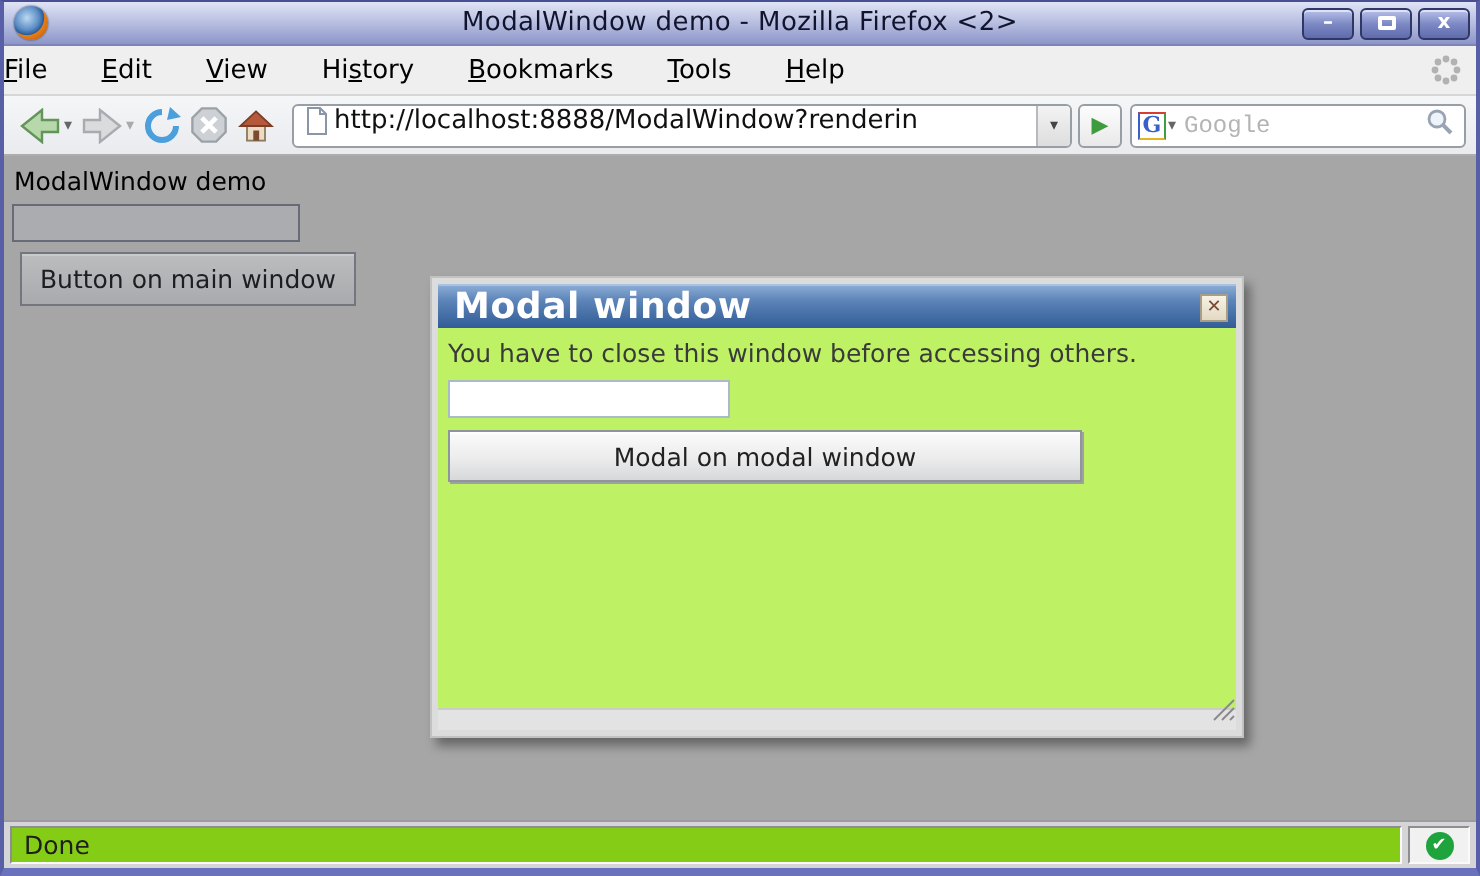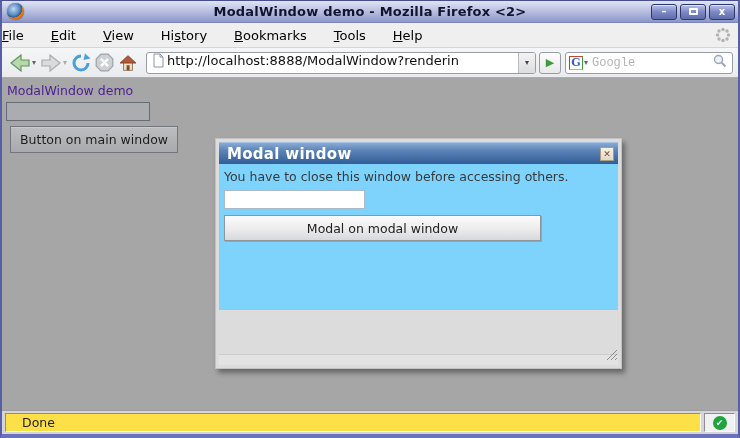--- a/index.html
+++ b/index.html
@@ -1,21 +1,21 @@
 <!DOCTYPE html>
 <html><head>
 <meta charset="utf-8">
 <style>
   * { margin:0; padding:0; box-sizing:border-box; }
   html,body { width:740px; height:438px; font-family:"DejaVu Sans","Liberation Sans",sans-serif; }
   .window { width:740px; height:438px; border:2px solid #585fa6; border-top:1px solid #474e92; border-bottom:4px solid #6a71bd; background:#ececec; display:flex; flex-direction:column; }
 
   
   .titlebar { position:relative; height:22px; background:linear-gradient(180deg,#e0e4f6 0%,#b2bade 55%,#8d96c8 100%); border-bottom:1px solid #7d85b8; flex:none; display:flex; align-items:center; justify-content:center; }
-  .titlebar .title { font-size:13px; font-weight:bold; color:#12142e; letter-spacing:.2px; }
+  .titlebar .title { font-size:13px; font-weight:normal; color:#12142e; letter-spacing:.2px; }
   .ff-icon { position:absolute; left:5px; top:2px; width:17px; height:17px; border-radius:50%;
     background:radial-gradient(circle at 38% 35%, #bcd9f2 0%, #5b8cc4 40%, #2a5d96 55%, #e87d15 58%, #b5510b 100%); box-shadow:0 0 1px #333; }
   .winbtns { position:absolute; right:3px; top:3px; display:flex; gap:3px; }
   .winbtn { width:26px; height:16px; border:1px solid #2e3766; border-radius:3px;
     background:linear-gradient(180deg,#b9c1ea 0%,#7d89c4 50%,#5f6cab 100%);
     color:#fff; font-weight:bold; font-size:10px; line-height:14px; text-align:center;
     box-shadow:inset 0 1px 0 rgba(255,255,255,.55); cursor:default; }
   .maxglyph { display:inline-block; width:9px; height:7px; border:2px solid #fff; border-radius:1px; margin-top:3px; }
 
   
@@ -35,39 +35,39 @@
   .go-btn { width:22px; height:22px; border:1px solid #989ea6; border-radius:3px; background:linear-gradient(180deg,#fdfdfd,#e9e9e9); display:flex; align-items:center; justify-content:center; margin-right:4px; }
   .go-btn span { font-size:11px; color:#3e9b3e; }
   .searchbox { width:168px; height:22px; background:#fff; border:1px solid #989ea6; border-radius:3px; display:flex; align-items:center; }
   .g-logo { width:14px; height:14px; margin-left:3px; border:1px solid; border-color:#d43f2f #3f9e3f #e8b320 #3a5fc8; font-family:"DejaVu Serif","Liberation Serif",serif; font-weight:bold; font-size:11px; line-height:12px; text-align:center; color:#3a5fc8; background:#fff; }
   .searchbox input { flex:1; min-width:0; border:none; outline:none; font-size:12px; color:#3b82f6; font-family:Liberation Mono, monospace; padding-left:4px; background:transparent; }
   .searchbox input::placeholder { color:#b4b4b4; }
   .mag { margin:0 4px 0 1px; }
 
   
   .content { position:relative; height:332px; background:#a6a6a6; overflow:hidden; flex:none; }
-  .page-heading { position:absolute; left:5px; top:5px; font-size:12.5px; color:#4c1d95; }
+  .page-heading { position:absolute; left:5px; top:5px; font-size:12.5px; color:#000000; }
   .page-input { position:absolute; left:4px; top:24px; width:144px; height:19px; background:#aaacb0; border:1px solid #676b78; font-size:12px; padding:0 3px; color:#333; }
   .page-btn { position:absolute; left:8px; top:48px; width:168px; height:27px; background:linear-gradient(180deg,#bcbdbf 0%,#a8aaad 100%); border:1px solid #73767e; box-shadow:inset 0 1px 0 #c9cacc; font-size:12.5px; color:#1d1d22; font-family:inherit; }
 
   
   .modal { position:absolute; left:213px; top:60px; width:407px; height:231px; background:#dcdcdc; border:1px solid #c2c2c2; padding:3px; box-shadow:3px 4px 5px rgba(0,0,0,.38); }
   .modal-title { position:relative; height:22px; background:linear-gradient(180deg,#89aad4 0%,#5c84b8 35%,#315c96 100%); border-top:1px solid #a6c2e0; display:flex; align-items:center; padding-left:8px; }
-  .modal-title .mt-text { color:#fff; font-weight:bold; font-size:15px; letter-spacing:.3px; }
+  .modal-title .mt-text { color:#fff; font-weight:bold; font-size:18px; letter-spacing:.3px; }
   .modal-close { position:absolute; right:4px; top:4px; width:14px; height:14px; background:linear-gradient(180deg,#f7f2e6,#e2d9c4); border:1px solid #a89e86; font-size:9px; line-height:12px; text-align:center; color:#7a4a34; font-weight:bold; cursor:default; }
-  .modal-body { position:relative; height:146px; background:#7dd3fc; }
+  .modal-body { position:relative; height:191px; background:#bef264; }
   .modal-msg { position:absolute; left:5px; top:5px; font-size:12.5px; color:#3a3a3a; }
   .modal-input { position:absolute; left:5px; top:26px; width:141px; height:19px; background:#fff; border:1px solid #a9bac8; font-size:12px; padding:0 3px; color:#222; outline:none; }
   .modal-btn { position:absolute; left:5px; top:51px; width:317px; height:26px; border:1px solid #8f959c; background:linear-gradient(180deg,#fbfbfb 0%,#ececec 55%,#d6d8da 100%); box-shadow:inset 0 1px 0 #fff, 1px 1px 0 #a0a0a0; font-size:12.5px; color:#222; font-family:inherit; }
   .modal-foot { position:absolute; left:3px; right:3px; bottom:3px; height:11px; background:#e3e3e3; border-top:1px solid #cccccc; }
   .grip { position:absolute; right:0; bottom:0; }
 
   
   .statusbar { height:24px; background:#d5d5d7; border-top:1px solid #9c9ca0; display:flex; align-items:center; padding:0 3px; gap:3px; flex:none; }
-  .status-field { flex:1; height:19px; background:#fde047; border:1px solid; border-color:#8e8e92 #fafafa #fafafa #8e8e92; font-size:12.5px; color:#1e1e1e; line-height:17px; padding-left:16px; }
+  .status-field { flex:1; height:19px; background:#84cc16; border:1px solid; border-color:#8e8e92 #fafafa #fafafa #8e8e92; font-size:12.5px; color:#1e1e1e; line-height:17px; padding-left:6px; }
   .status-ok { width:31px; height:19px; background:#f1f1f1; border:1px solid; border-color:#8e8e92 #fafafa #fafafa #8e8e92; display:flex; align-items:center; justify-content:center; }
   .ok-circle { width:14px; height:14px; border-radius:50%; background:#1fa33c; color:#fff; font-size:9px; line-height:14px; text-align:center; font-weight:bold; }
 </style>
 </head>
 <body>
 
 <div class="window">
 
   <div class="titlebar">
     <span class="ff-icon"></span>

